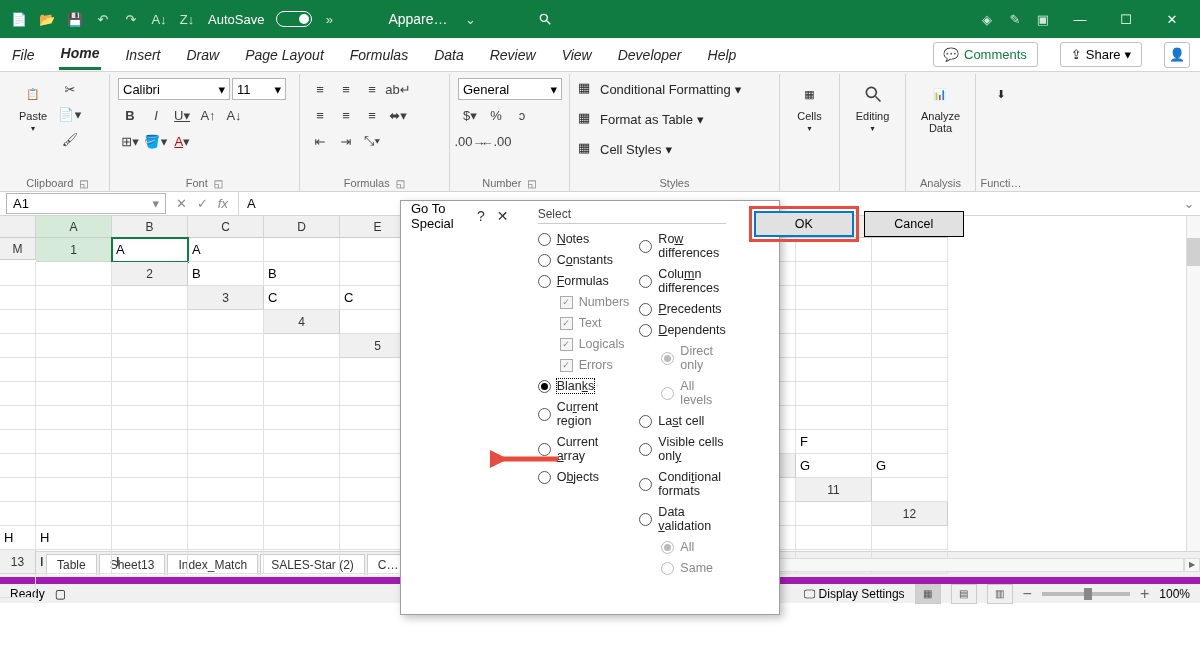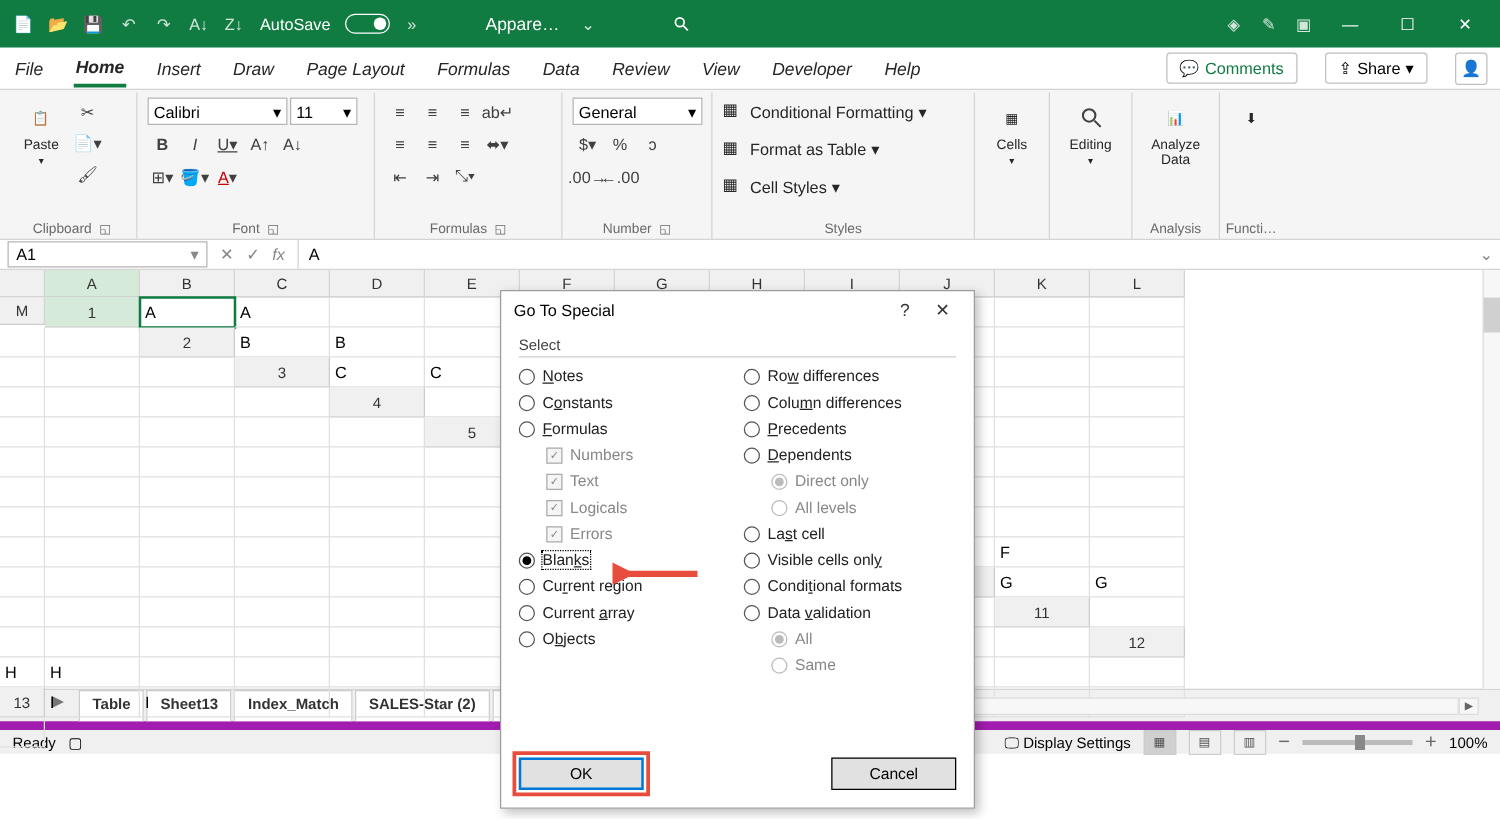--- a/index.html
+++ b/index.html
@@ -52,56 +52,56 @@
 .gridwrap { position: relative; height: 335px; }
 .grid { display: grid; grid-template-columns: 36px repeat(12, 76px); }
 .corner { height: 22px; background: #f0f0f0; border-right: 1px solid #d4d4d4; border-bottom: 1px solid #ccc; }
 .colhdr { height: 22px; background: #f0f0f0; border-right: 1px solid #d4d4d4; border-bottom: 1px solid #ccc; text-align: center; font-size: 12px; color: #333; line-height: 22px; }
 .rowhdr { height: 24px; background: #f0f0f0; border-right: 1px solid #ccc; border-bottom: 1px solid #d4d4d4; text-align: center; font-size: 12px; color: #333; line-height: 24px; }
 .cell { height: 24px; border-right: 1px solid #e0e0e0; border-bottom: 1px solid #e0e0e0; padding: 0 4px; font-size: 13px; line-height: 24px; }
 .cell.selected { outline: 2px solid #107c41; outline-offset: -1px; }
 .colhdr.selh, .rowhdr.selh { background: #d6ead9; }
 
 
-.sheettabs { height: 26px; background: #f0f0f0; border-top: 1px solid #d4d4d4; display: flex; font-size: 12px; padding: 0 17px; gap: 2px; font-weight: bold; }
+.sheettabs { height: 26px; background: #f0f0f0; border-top: 1px solid #d4d4d4; display: flex; align-items: center; font-size: 12px; padding: 0 0; gap: 2px; }
 .navarrow { width: 18px; height: 18px; color: #777; display: flex; align-items: center; justify-content: center; }
 .stab { padding: 3px 10px; border: 1px solid #ccc; background: #fff; border-bottom: none; color: #333; }
 .addsheet { width: 20px; height: 20px; border: 1px solid #ccc; border-radius: 50%; display: flex; align-items: center; justify-content: center; margin-left: 4px; color: #666; }
 .hscroll { flex: 1; margin-left: 20px; display: flex; align-items: center; }
 .hscroll-track { flex: 1; height: 14px; background: #f7f7f7; border: 1px solid #dcdcdc; position: relative; }
 .hscroll-thumb { position: absolute; left: 0; top: 0; bottom: 0; width: 36px; background: #d0d0d0; }
 .hscroll-btn { width: 16px; height: 14px; border: 1px solid #dcdcdc; background: #f7f7f7; color: #666; font-size: 8px; display: flex; align-items: center; justify-content: center; }
 
 
 .status { height: 26px; background: #f0f0f0; border-top: 7px solid #a21caf; display: flex; align-items: center; font-size: 12px; padding: 0 10px; gap: 10px; }
 .status .spacer { flex: 1; }
 .viewbtn { width: 26px; height: 20px; border: 1px solid #ccc; display: flex; align-items: center; justify-content: center; font-size: 10px; color: #555; }
 .viewbtn.active { background: #d0d0d0; }
 .zoom-slider { width: 88px; height: 4px; background: #bbb; position: relative; }
 .zoom-slider::after { content: ""; position: absolute; left: 42px; top: -4px; width: 8px; height: 12px; background: #888; }
 
 
-.dialog { position: absolute; left: 400px; top: 200px; width: 380px; height: 415px; background: #fff; border: 1px solid #9e9e9e; box-shadow: 3px 3px 8px rgba(0,0,0,.25); z-index: 100; display: flex; flex-direction: column; margin-top: 32px; }
+.dialog { position: absolute; left: 400px; top: 200px; width: 380px; height: 415px; background: #fff; border: 1px solid #9e9e9e; box-shadow: 3px 3px 8px rgba(0,0,0,.25); z-index: 100; display: flex; flex-direction: row; }
 .dlg-title { height: 30px; display: flex; align-items: center; padding: 0 10px; font-size: 13px; }
 .dlg-title .spacer { flex: 1; }
 .dlg-close, .dlg-help { width: 30px; text-align: center; color: #333; font-size: 14px; }
 .dlg-body { padding: 6px 14px; flex: 1; }
 .fieldset-label { font-size: 12px; color: #444; }
 .dlg-body hr { border: none; border-top: 1px solid #ccc; margin: 2px 0 8px; }
 .radios { display: flex; gap: 10px; }
 .col { display: flex; flex-direction: column; gap: 7px; font-size: 12.5px; color: #222; flex: 1; }
 .radio { display: flex; align-items: center; gap: 6px; }
 .circ { width: 13px; height: 13px; border: 1px solid #555; border-radius: 50%; display: flex; align-items: center; justify-content: center; flex-shrink: 0; }
 .circ .dot { width: 7px; height: 7px; background: #000; border-radius: 50%; }
 .check { width: 13px; height: 13px; border: 1px solid #aaa; background: #f5f5f5; display: flex; align-items: center; justify-content: center; font-size: 9px; color: #888; flex-shrink: 0; }
 .subopt { margin-left: 22px; color: #888; }
 .subopt .circ { border-color: #bbb; }
 .u { text-decoration: underline; }
 .dotted { outline: 1px dotted #000; outline-offset: 0; }
-.dlg-buttons { padding: 10px 14px 14px; display: flex; justify-content: space-between; }
+.dlg-buttons { padding: 10px 14px 14px; display: flex; justify-content: space-between; gap: 10px; }
 .dlg-btn { width: 100px; height: 26px; border: 1px solid #000000; background: #e1e1e1; font-size: 12.5px; }
 .dlg-btn.primary { border: 2px solid #0078d7; outline: 3px solid #e74c3c; outline-offset: 2px; }
 
 .arrow-callout { position: absolute; left: 490px; top: 448px; z-index: 101; }
 
 .vscroll { position: absolute; right: 0; top: 0; bottom: 0; width: 14px; background: #f7f7f7; border-left: 1px solid #dcdcdc; }
 .vscroll .thumb { position: absolute; top: 22px; left: 0; right: 0; height: 28px; background: #d0d0d0; }
 
 svg { display: block; }
 </style>

